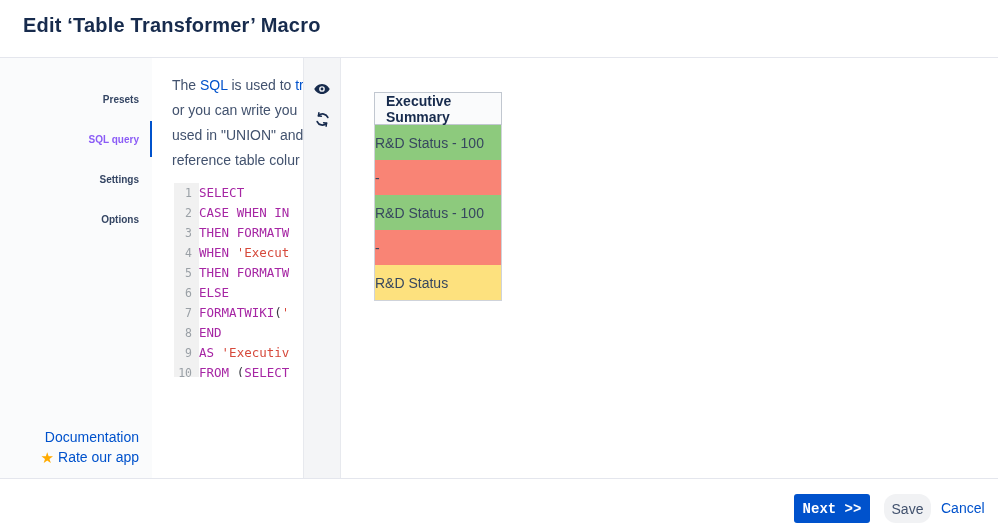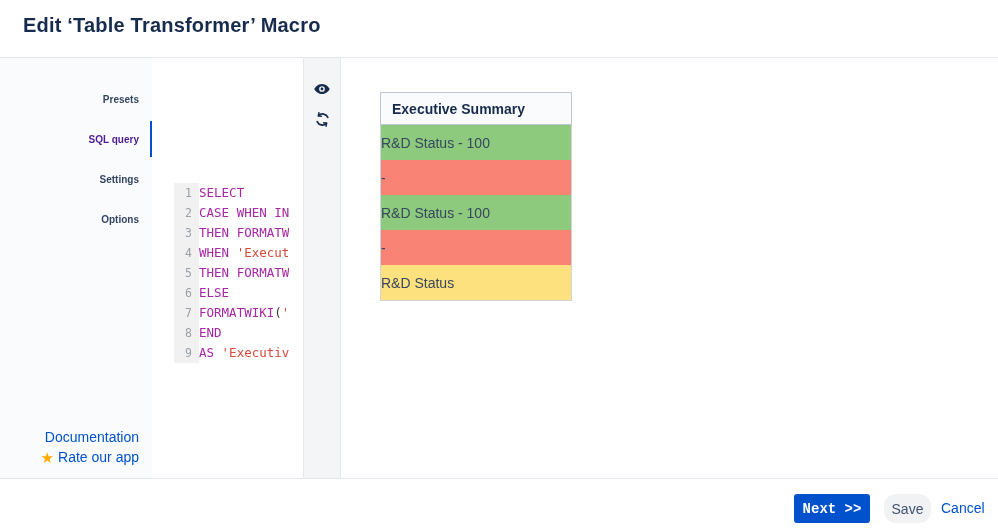--- a/index.html
+++ b/index.html
@@ -21,21 +21,21 @@
   
   .sidebar{
     position:absolute;left:0;top:58px;width:152px;height:420px;
     background:#fafbfc;
   }
   .side-nav{position:absolute;top:21px;left:0;right:0;}
   .side-item{
     position:relative;height:40px;display:flex;align-items:center;justify-content:flex-end;
     padding-right:13px;font-size:10px;font-weight:600;color:#344563;cursor:pointer;
   }
-  .side-item.active{color:#4c1d95;}
+  .side-item.active{color:#8b5cf6;}
   .side-bar{position:absolute;right:-1px;top:2px;width:3px;height:36px;background:#0052cc;}
   .side-links{
     position:absolute;bottom:10px;right:0;left:0;text-align:right;padding-right:13px;
   }
   .side-link{font-size:14px;color:#0052cc;line-height:20px;cursor:pointer;white-space:nowrap;}
   .star{color:#ffab00;font-size:15px;margin-right:4px;vertical-align:-1px;}
 
   
   .middle-col{
     position:absolute;left:152px;top:58px;width:151px;height:420px;background:#ffffff;overflow:hidden;
@@ -66,21 +66,21 @@
     display:flex;flex-direction:column;align-items:center;
   }
   .strip-btn{
     width:24px;height:24px;display:flex;align-items:center;justify-content:center;cursor:pointer;
   }
   .strip-btn.eye{margin-top:19px;}
   .strip-btn.refresh{margin-top:6px;}
 
   
   .main-area{position:absolute;left:341px;top:58px;right:0;height:420px;background:#fff;}
-  .preview-table{position:absolute;left:39px;top:34px;width:192px;border-radius:28px;}
+  .preview-table{position:absolute;left:33px;top:34px;width:128px;border-radius:28px;}
   .pt-header{
     box-sizing:border-box;height:33px;background:#fafbfc;border:1px solid #c1c7d0;
     display:flex;align-items:center;padding-left:11px;
     font-size:14px;font-weight:700;color:#172b4d;
   }
   .pt-rows{border:1px solid #cfd3da;border-top:none;}
   .p-row{
     height:35px;display:flex;align-items:center;
     font-size:14px;color:#37475f;
   }
@@ -126,30 +126,37 @@
         <span class="side-label">Options</span>
       </div>
     </div>
   <div class="side-links">
       <div class="side-link"><span>Documentation</span></div>
       <div class="side-link"><span class="star">★</span><span>Rate our app</span></div>
     </div>
 </div>
 
 <div class="middle-col">
+  <div class="description">
+      <div class="desc-line"><span>The </span><span class="desc-link">SQL</span><span> is used to </span><span class="desc-link">tr</span></div>
+      <div class="desc-line"><span>or you can write you</span></div>
+      <div class="desc-line"><span>used in "UNION" and</span></div>
+      <div class="desc-line"><span>reference table colur</span></div>
+    </div>
   <div class="sql-editor">
       <div class="ed-line"><span class="ln">1</span><span class="code"><span class="tok-kw">SELECT</span></span></div>
       <div class="ed-line"><span class="ln">2</span><span class="code"><span class="tok-kw">CASE WHEN IN</span></span></div>
       <div class="ed-line"><span class="ln">3</span><span class="code"><span class="tok-kw">THEN FORMATW</span></span></div>
       <div class="ed-line"><span class="ln">4</span><span class="code"><span class="tok-kw">WHEN </span><span class="tok-str">'Execut</span></span></div>
       <div class="ed-line"><span class="ln">5</span><span class="code"><span class="tok-kw">THEN FORMATW</span></span></div>
       <div class="ed-line"><span class="ln">6</span><span class="code"><span class="tok-kw">ELSE</span></span></div>
       <div class="ed-line"><span class="ln">7</span><span class="code"><span class="tok-kw">FORMATWIKI</span><span class="tok-pun">(</span><span class="tok-str">'</span></span></div>
       <div class="ed-line"><span class="ln">8</span><span class="code"><span class="tok-kw">END</span></span></div>
       <div class="ed-line"><span class="ln">9</span><span class="code"><span class="tok-kw">AS </span><span class="tok-str">'Executiv</span></span></div>
+      <div class="ed-line"><span class="ln">10</span><span class="code"><span class="tok-kw">FROM </span><span class="tok-pun">(</span><span class="tok-kw">SELECT</span></span></div>
     </div>
 </div>
 
 <div class="icon-strip">
   <div class="strip-btn eye">
     <span>
       <svg width="18" height="18" viewBox="0 0 24 24">
         <path fill="#172b4d" fill-rule="evenodd" d="M12 5.2c-5.2 0-9 4-10.3 6.8C3 14.8 6.8 18.8 12 18.8s9-4 10.3-6.8C21 9.2 17.2 5.2 12 5.2zm0 10.6a3.8 3.8 0 1 1 0-7.6 3.8 3.8 0 0 1 0 7.6z"></path>
         <circle cx="12" cy="12" r="1.9" fill="#172b4d"></circle>
       </svg>

